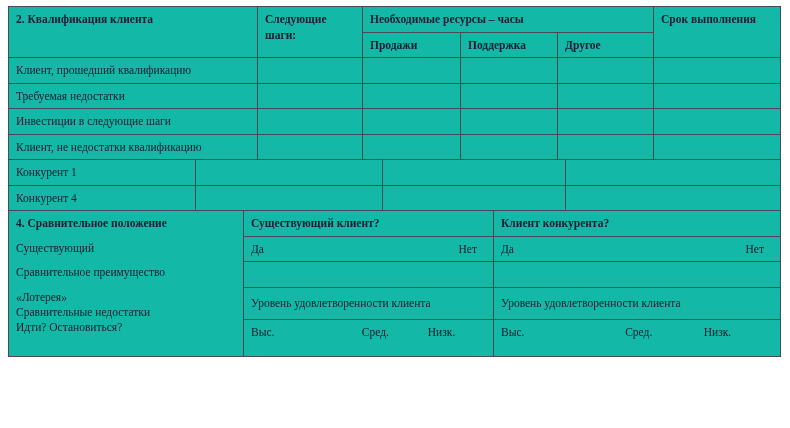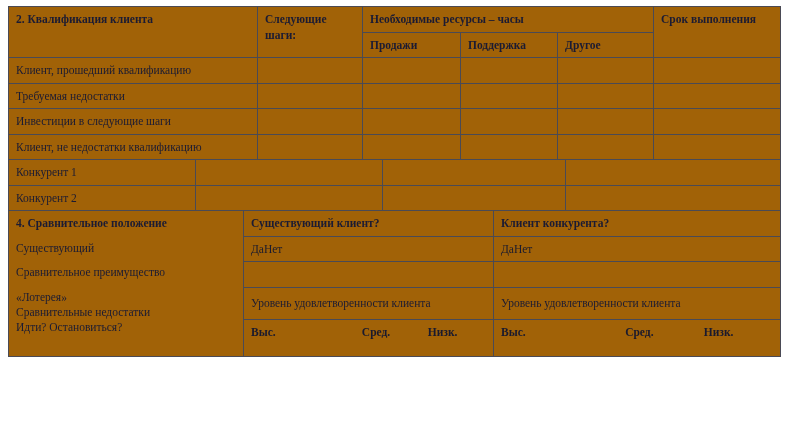--- a/index.html
+++ b/index.html
@@ -22,39 +22,39 @@
     border-collapse: collapse;
     table-layout: fixed;
     width: 772px;
     margin: 6px 0 0 8px;
     font-size: 11.5px;
   }
   table.form-table td {
     border: 1px solid #4a4a55;
     padding: 0;
     vertical-align: top;
-    background: #a16207;
+    background: #14b8a6;
   }
   .cell {
     padding: 5px 7px 4px 7px;
     line-height: 1.35;
     color: #1b1b33;
   }
   .bold {
     font-weight: bold;
   }
   .outer-left  { border-left-width: 2px;  border-left-color: #2a2a33; }
   .outer-right { border-right-width: 2px; border-right-color: #2a2a33; }
   .outer-top   { border-top-width: 2px;   border-top-color: #2a2a33; }
-  .outer-bottom{ border-bottom-width: 2px;border-bottom-color: #2a2a33; font-weight: bold; }
+  .outer-bottom{ border-bottom-width: 2px;border-bottom-color: #2a2a33; }
   .sec-top     { border-top-width: 2px;   border-top-color: #2a2a33; }
   .thin-row td { border-top-color: #8e8e99; }
   .yesno {
     display: flex;
-    justify-content: flex-start;
+    justify-content: space-between;
     padding: 5px 16px 4px 7px;
     line-height: 1.35;
   }
   .triple {
     display: flex;
     padding: 5px 7px 4px 7px;
     line-height: 1.35;
   }
   .triple > span { display: inline-block; }
   .triple .t1 { width: 36%; }
@@ -214,21 +214,21 @@
         <td>
             <div class="cell">&nbsp;</div>
           </td>
         <td class="outer-right">
             <div class="cell">&nbsp;</div>
           </td>
       </tr>
 
       <tr class="thin-row">
         <td class="outer-left">
-          <div class="cell">Конкурент 2</div>
+          <div class="cell">Конкурент 4</div>
         </td>
         <td>
             <div class="cell">&nbsp;</div>
           </td>
         <td>
             <div class="cell">&nbsp;</div>
           </td>
         <td class="outer-right">
             <div class="cell">&nbsp;</div>
           </td>

